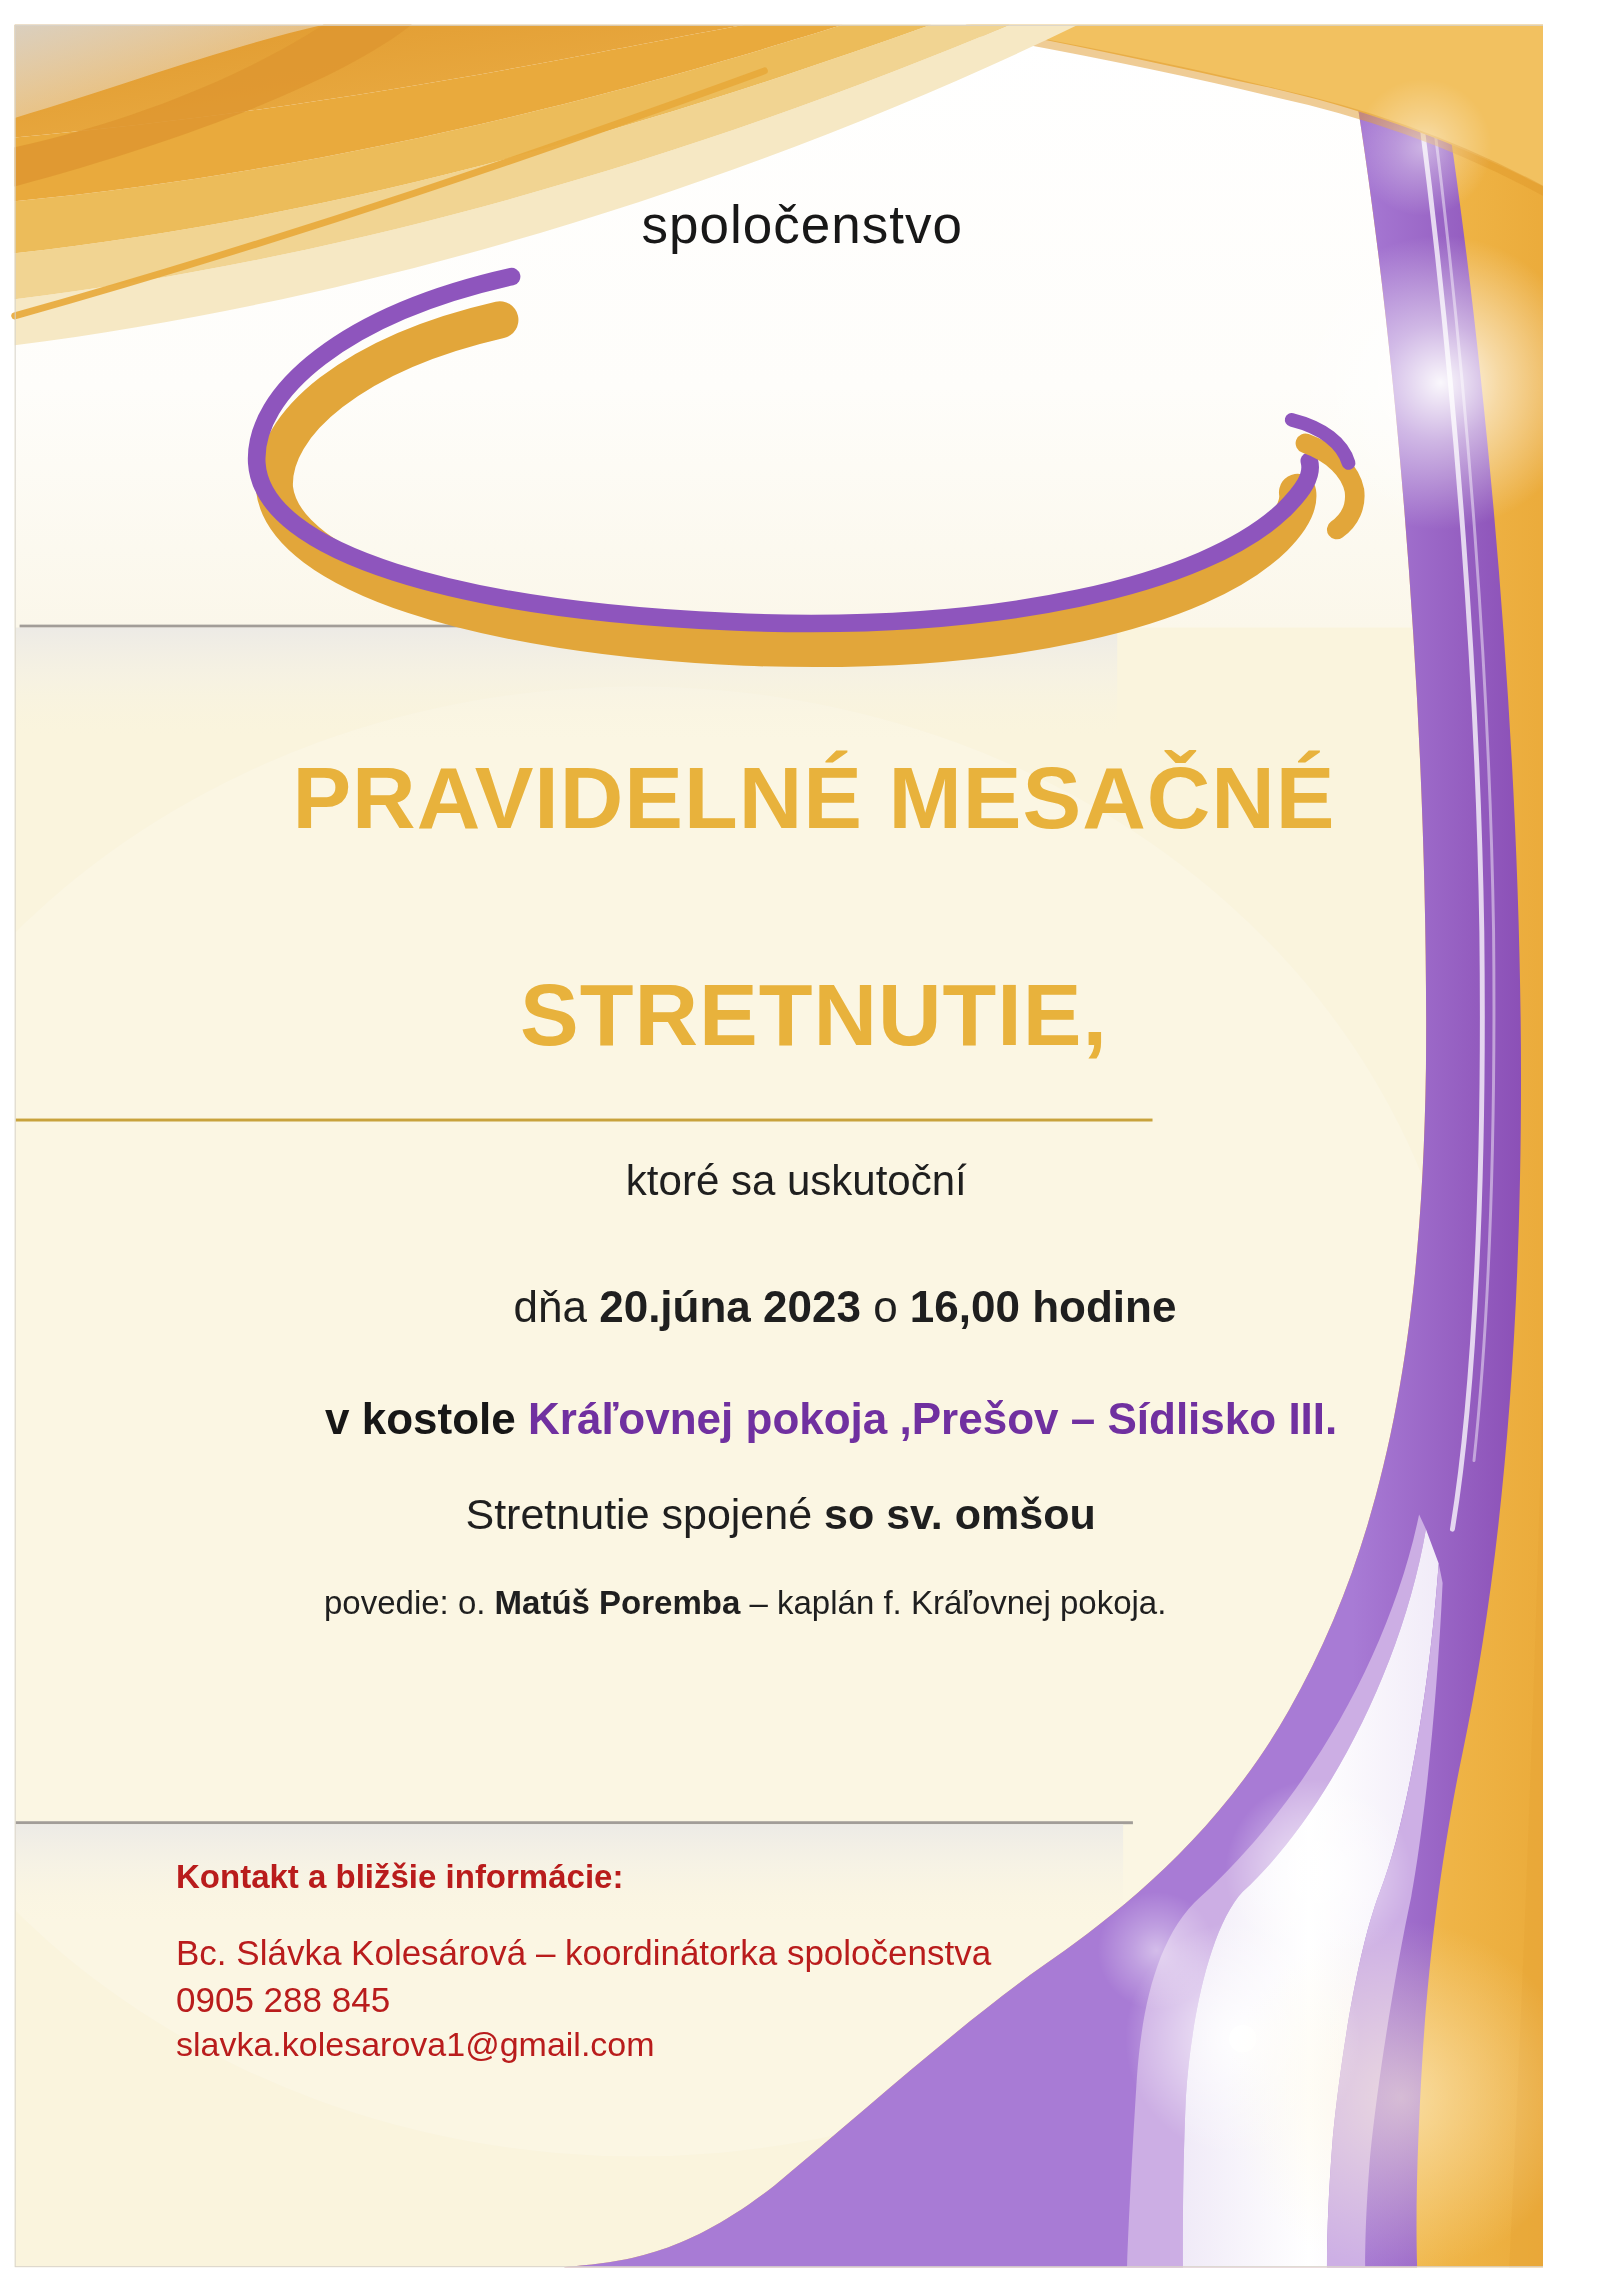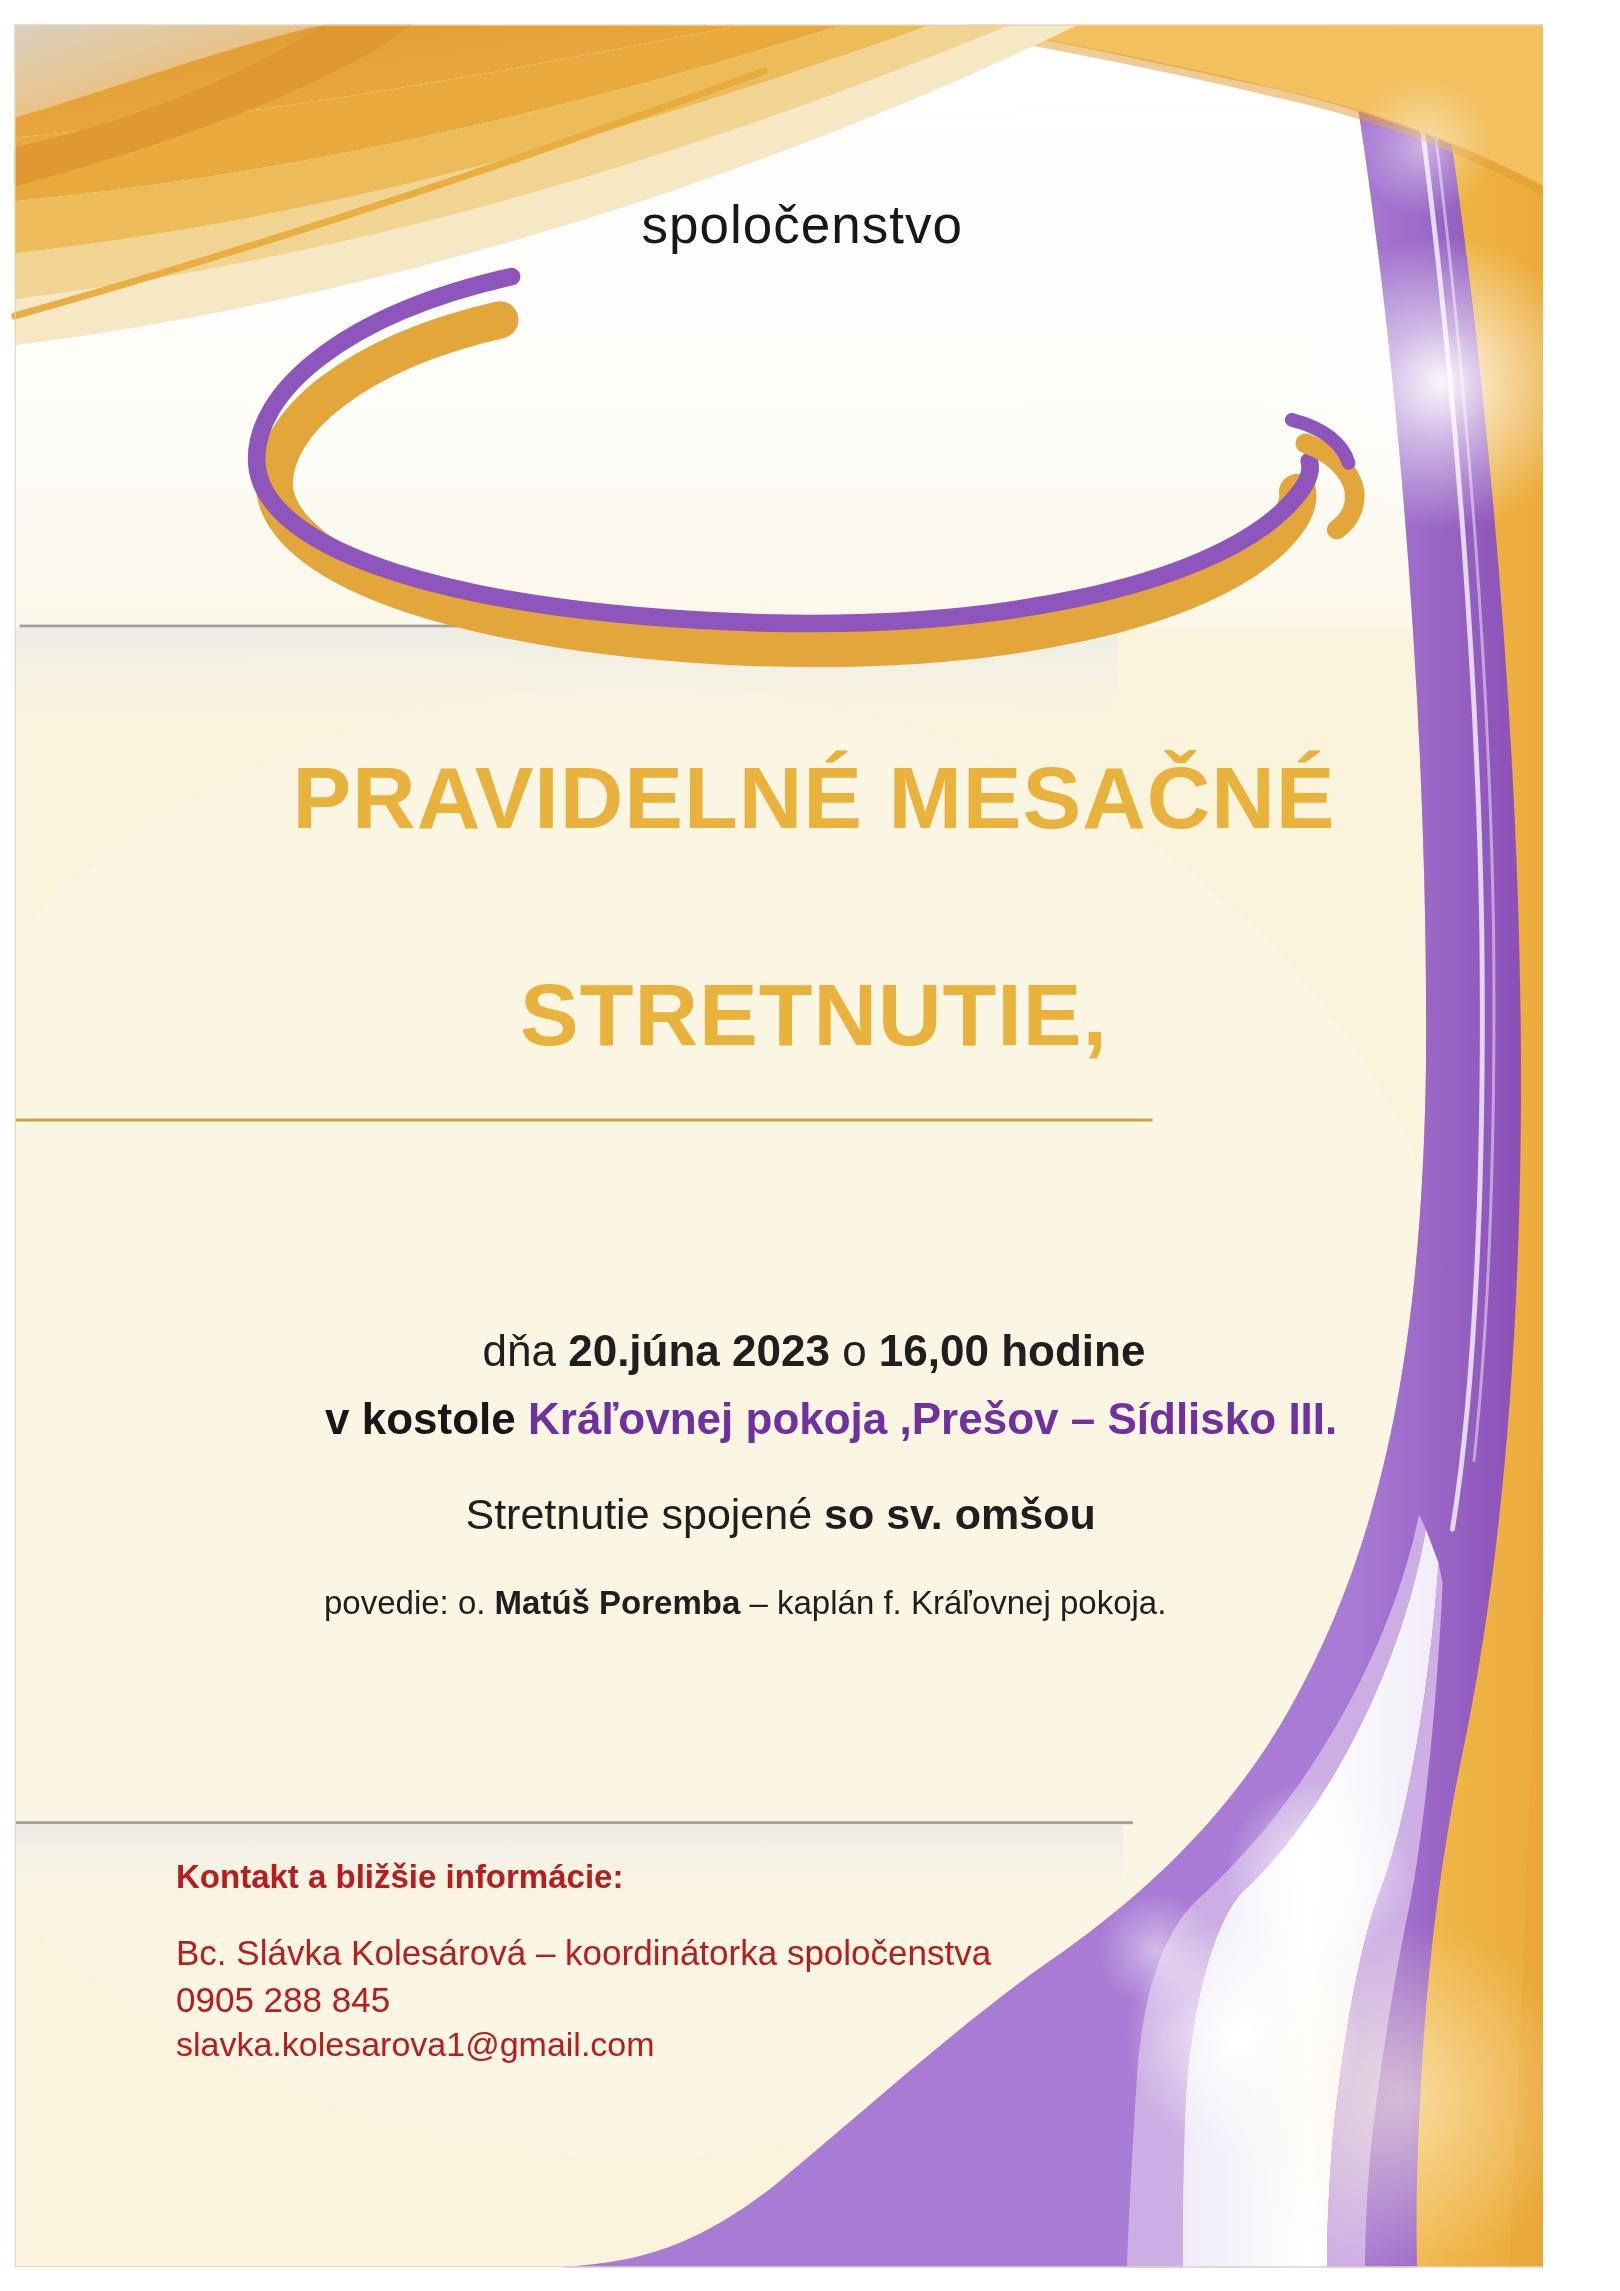--- a/index.html
+++ b/index.html
@@ -17,21 +17,21 @@
   .orgname{top:306px;font-size:80px;font-weight:700;line-height:82px;color:#121212;letter-spacing:-1px;}
   .orgname .line-shift{transform:translateX(37px) scaleX(0.93);}
   .invite{top:639px;font-size:45px;}
   .invite .line-shift{transform:translateX(17.6px);}
   .maintitle{font-size:88px;font-weight:700;color:#E8B23C;letter-spacing:1px;}
   .title1{top:747px;}
   .title2{top:964px;}
   .maintitle .line-shift{transform:translateX(11.8px);}
   .occurs{top:1157px;font-size:42px;}
   .occurs .line-shift{transform:translateX(-5.9px);}
-  .dateline{top:1326px;font-size:44px;}
+  .dateline{top:1282px;font-size:44px;padding-left:31px;}
   .dateline .line-shift{transform:translateX(11.8px);}
   .placeline{top:1394px;font-size:44px;font-weight:700;color:#171717;}
   .placeline .line-shift{transform:translateX(29px);}
   .placeline .purple{color:#7030A0;}
   .massline{top:1490px;font-size:43px;}
   .massline .line-shift{transform:translateX(-21.6px);}
   .leaderline{top:1584px;font-size:33px;}
   .leaderline .line-shift{transform:translateX(-57px);}
   b,.b{font-weight:700;}
   .contact{position:absolute;left:176px;z-index:2;color:#b91c1c;text-align:left;}
@@ -205,20 +205,23 @@
 
 
 
   <div class="txt maintitle title1">
     <span class="line-shift">PRAVIDELNÉ MESAČNÉ</span>
   </div>
   <div class="txt maintitle title2">
     <span class="line-shift">STRETNUTIE,</span>
   </div>
 
+  <div class="txt occurs">
+    <span class="line-shift">ktoré sa uskutoční</span>
+  </div>
 
   <div class="txt dateline">
     <span class="line-shift">
       <span>dňa </span><b>20.júna 2023</b><span> o </span><b>16,00 hodine</b>
     </span>
   </div>
 
   <div class="txt placeline">
     <span class="line-shift">
       <span>v kostole </span><span class="purple">Kráľovnej pokoja ,Prešov – Sídlisko III.</span>

